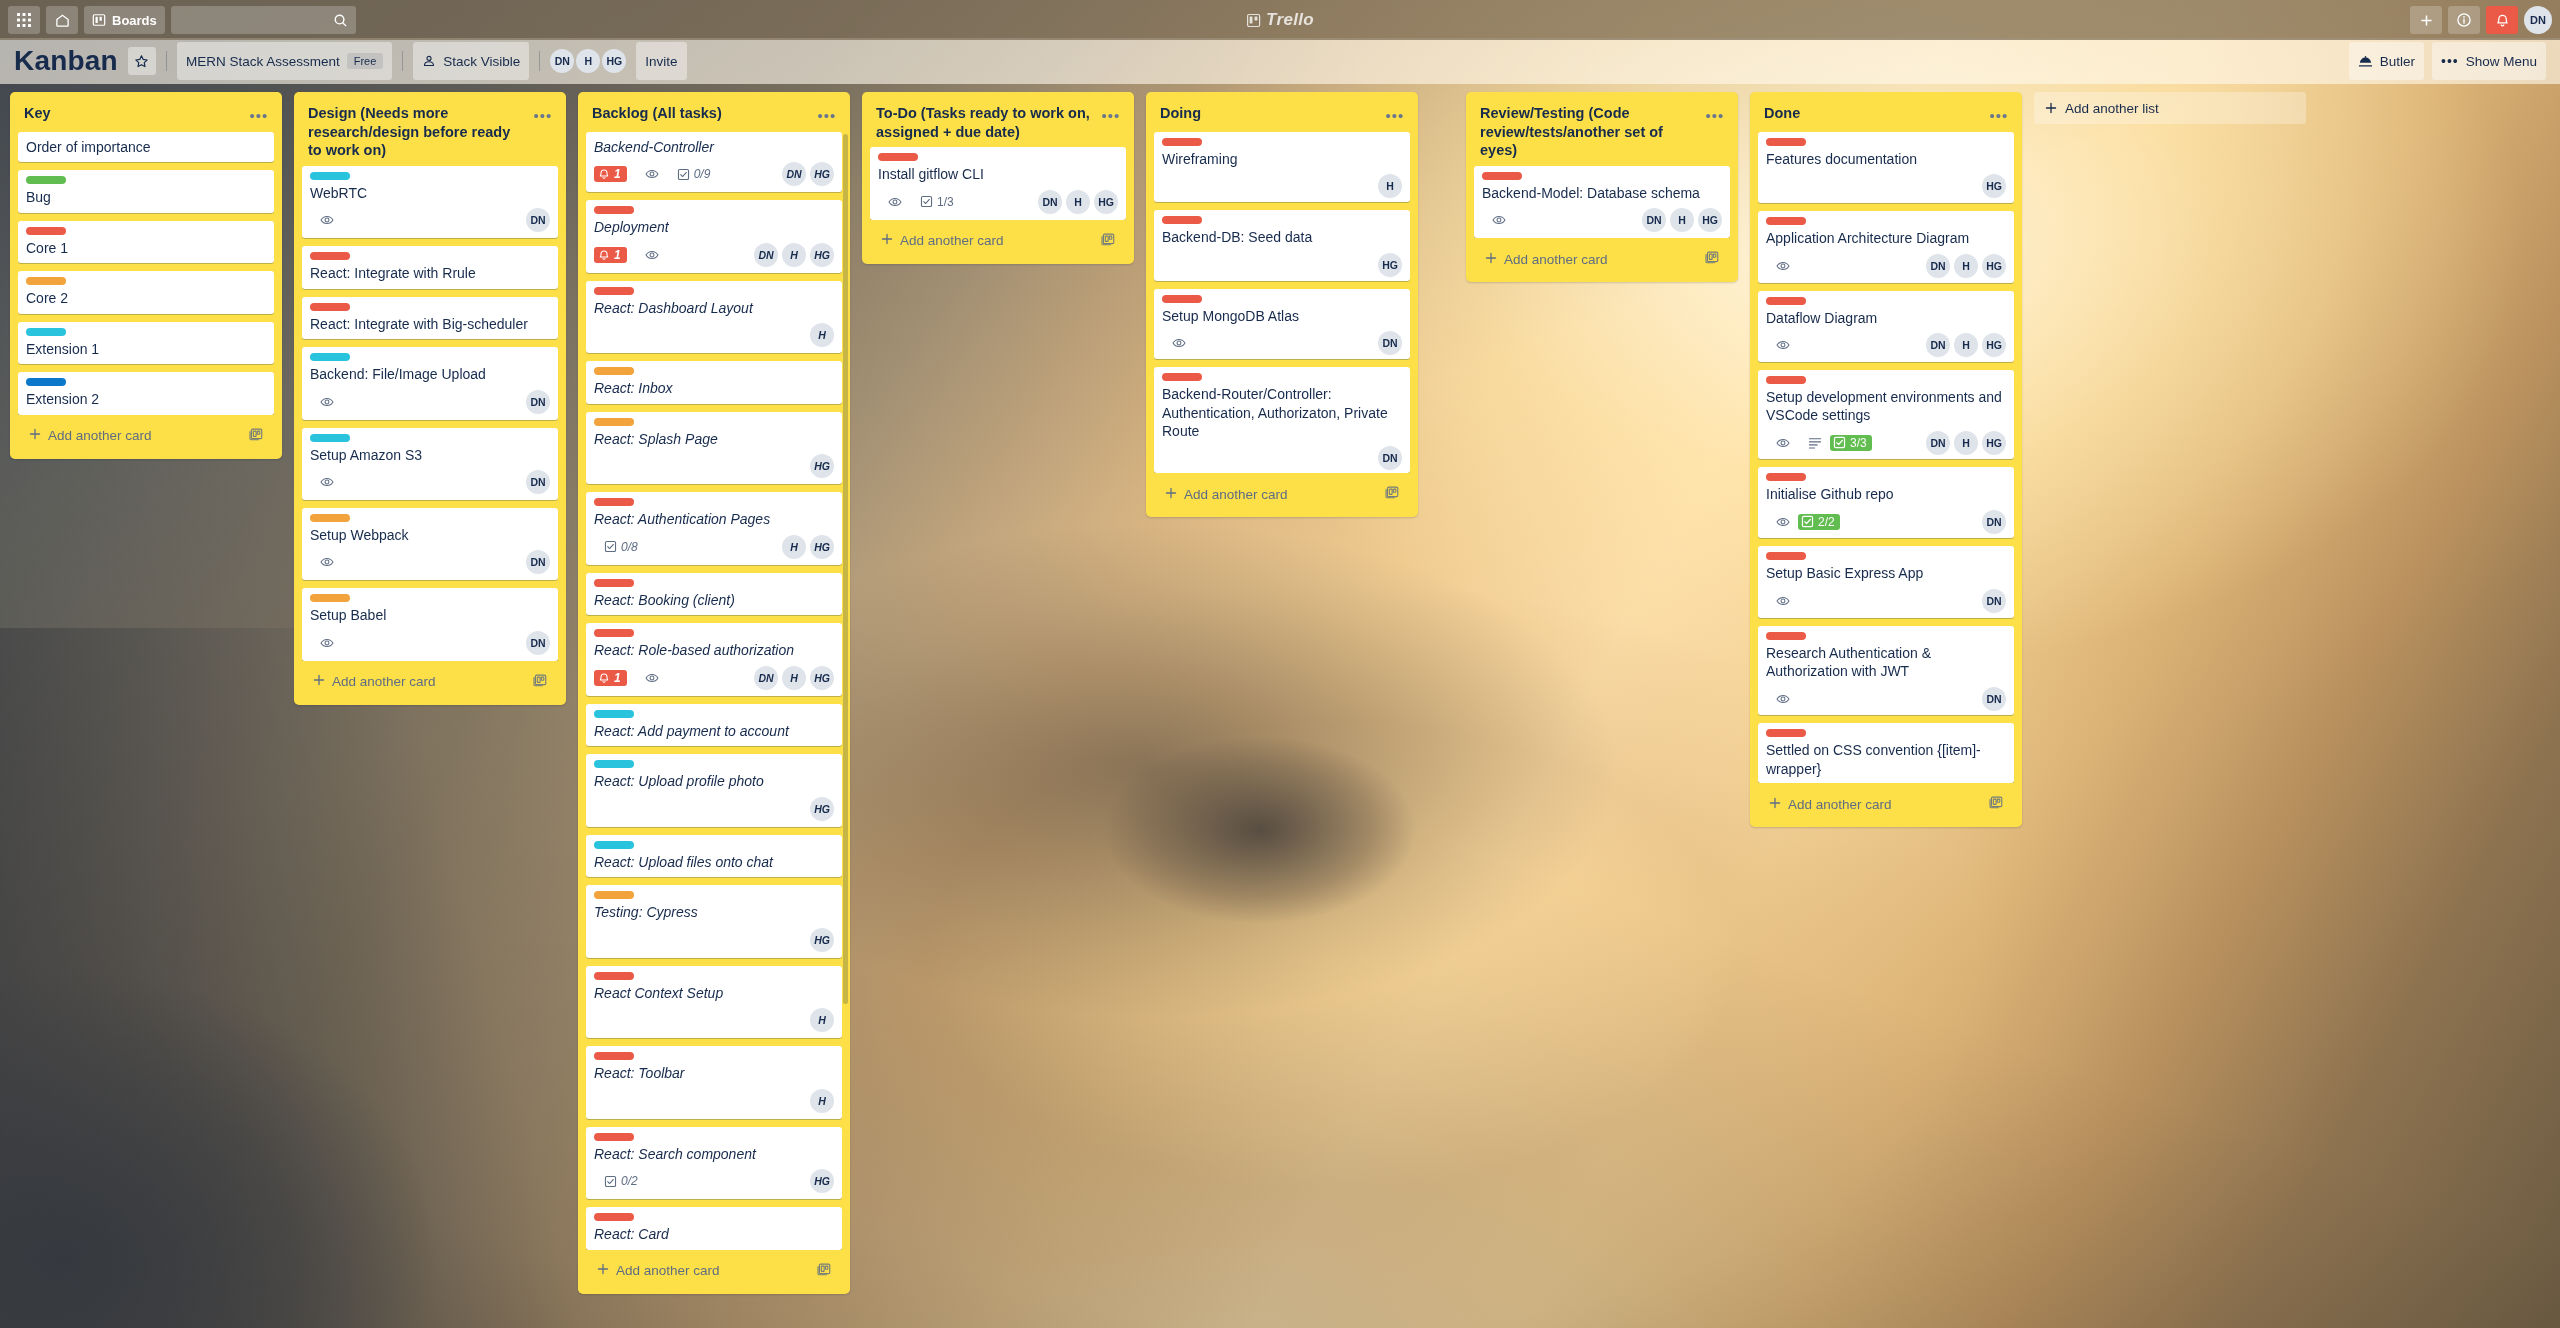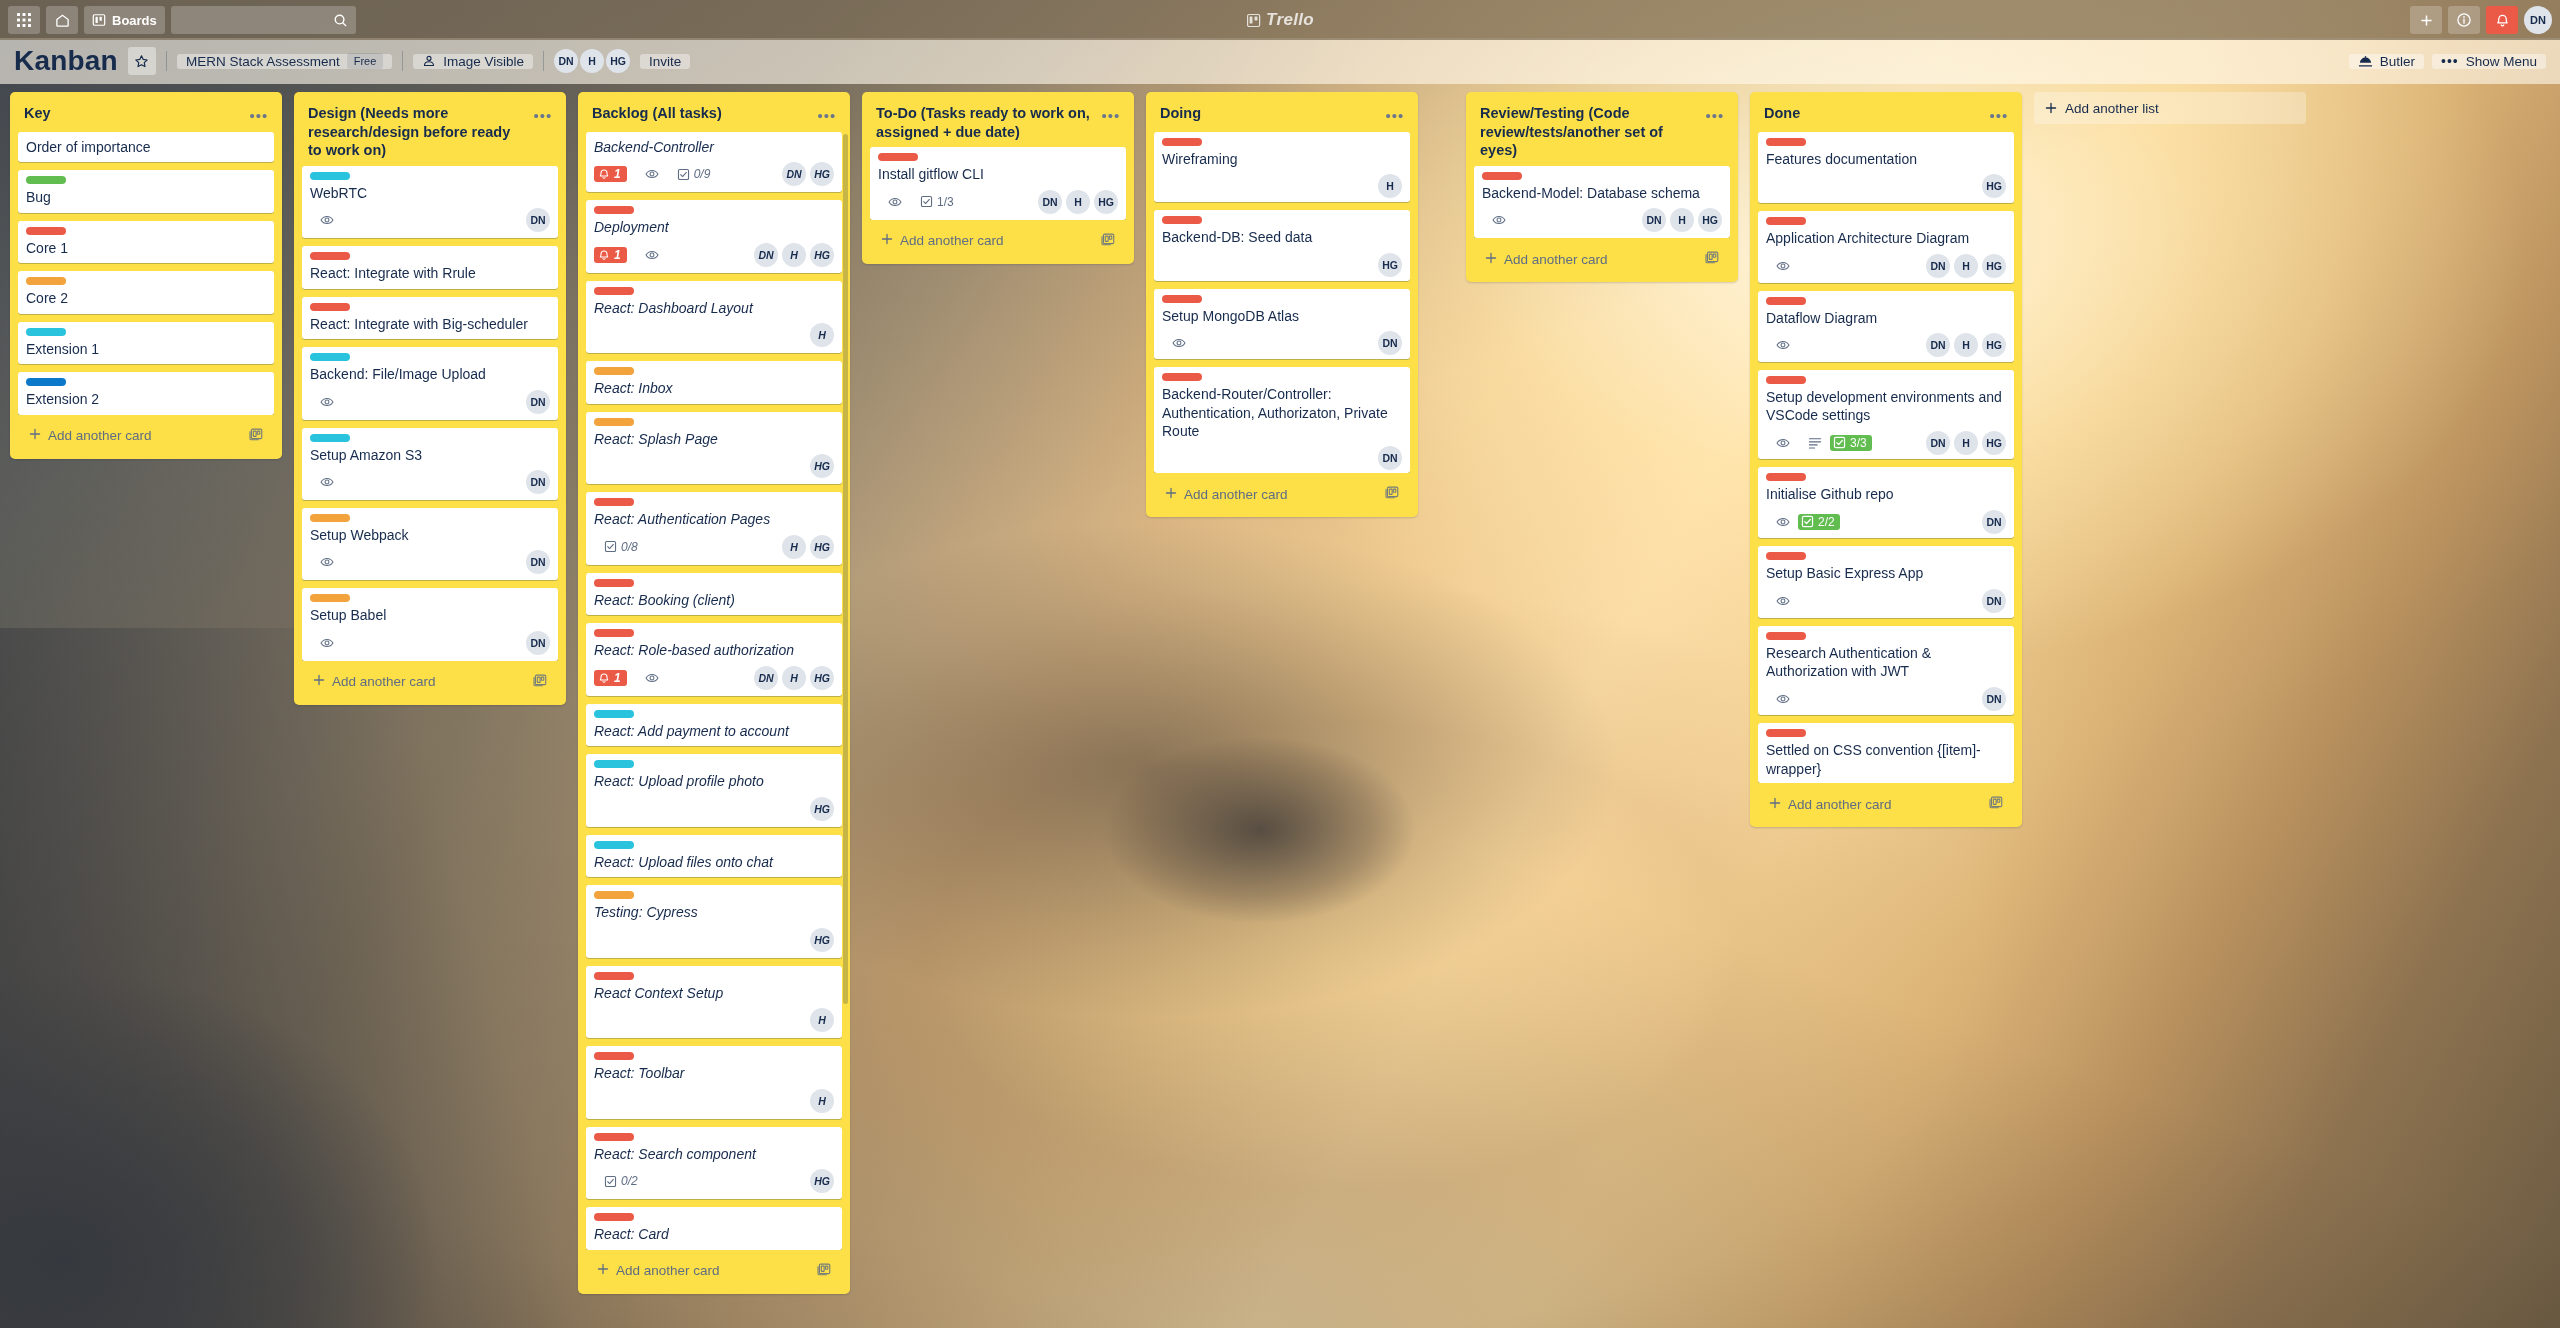--- a/index.html
+++ b/index.html
@@ -80,21 +80,21 @@
   }
 
   
   #boardbar{
     position:absolute; top:38px; left:0; right:0; height:46px; z-index:19;
     background:rgba(255,249,235,0.62);
     display:flex; align-items:center; padding:0 14px; gap:10px;
   }
   #board-title{ font-size:28px; font-weight:700; color:#172b4d; letter-spacing:.2px; }
   .bb-btn{
-    height:15px; border-radius:3px; padding:0 9px;
+    height:38px; border-radius:3px; padding:0 9px;
     display:flex; align-items:center; gap:7px; cursor:pointer;
     color:#172b4d; font-size:13.5px;
     background:rgba(255,255,255,0.40);
   }
   .bb-icon-btn{
     width:28px; height:28px; border-radius:3px;
     display:flex;align-items:center;justify-content:center;cursor:pointer;
     background:rgba(255,255,255,0.40); color:#172b4d;
   }
   .bb-sep{ width:1px; height:20px; background:rgba(23,43,77,0.25); }
@@ -295,21 +295,21 @@
     <span class="badge-free">Free</span>
   </div>
   <div class="bb-sep"></div>
   <div class="bb-btn">
     <span class="ico">
       <svg width="14" height="14" viewBox="0 0 16 16" fill="none" stroke="currentColor" stroke-width="1.3">
         <circle cx="8" cy="5" r="2.3"></circle>
           <path d="M2.8 13.2c0-2.6 2.3-4.3 5.2-4.3s5.2 1.7 5.2 4.3z" stroke-linejoin="round"></path>
       </svg>
     </span>
-    <span>Image Visible</span>
+    <span>Stack Visible</span>
   </div>
   <div class="bb-sep"></div>
   <div class="member-row">
     <div class="member-av">DN</div>
     <div class="member-av">H</div>
     <div class="member-av">HG</div>
   </div>
   <div class="bb-btn">
     <span>Invite</span>
   </div>

